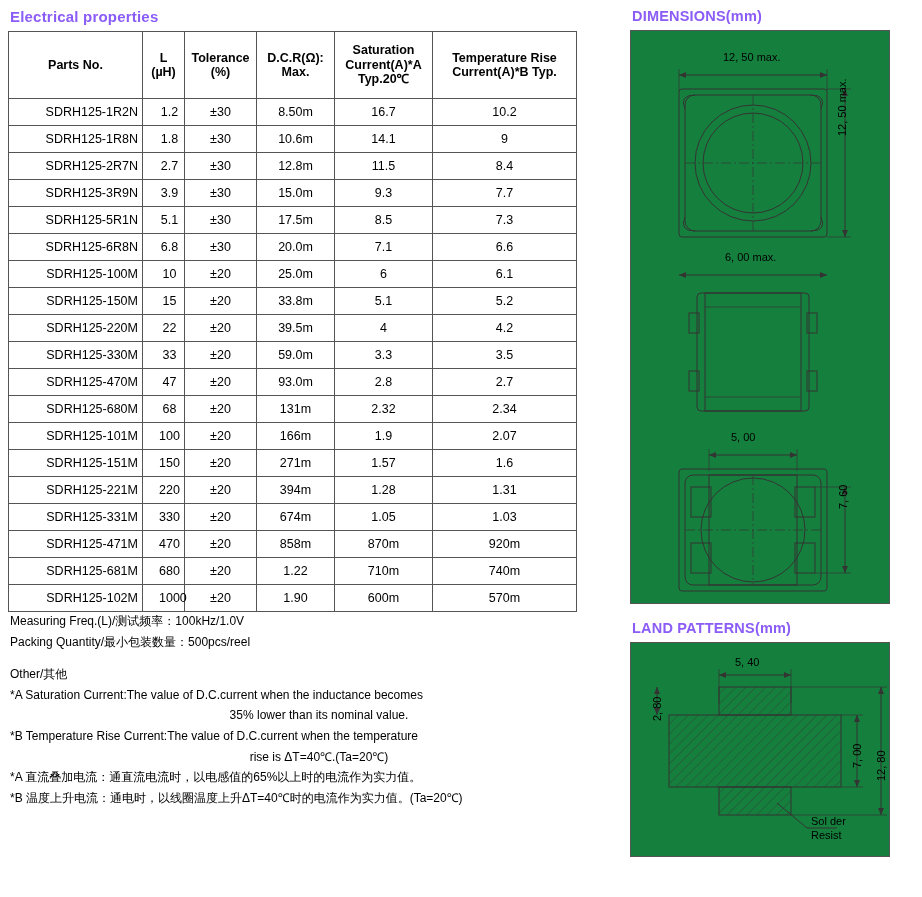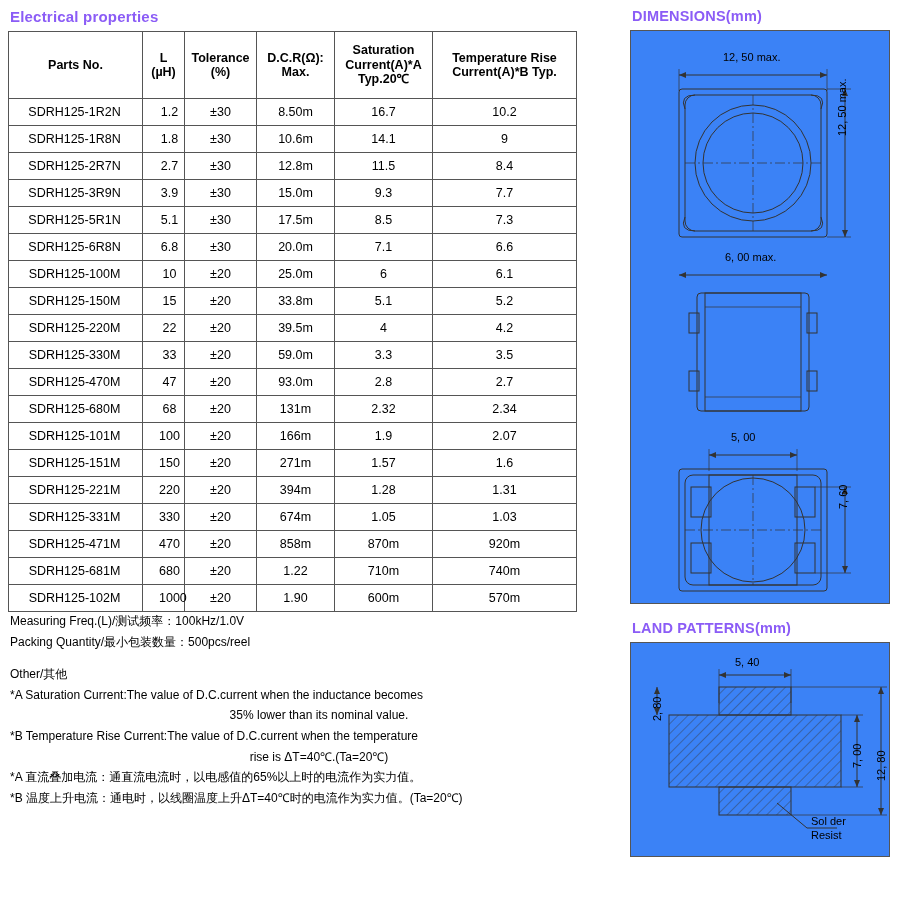--- a/index.html
+++ b/index.html
@@ -41,21 +41,21 @@
     line-height:1.15;
     padding:5px 3px;
     height:56px;
   }
   table.props tbody td{
     height:22px;
     text-align:center;
     font-size:12.5px;
   }
   table.props tbody td.partno{
-    text-align:center;
+    text-align:right;
     padding-left:2px;
   }
   table.props tbody td.lval{
     text-align:center;
     padding-left:16px;
   }
   col.c0{width:134px;}
   col.c1{width:42px;}
   col.c2{width:72px;}
   col.c3{width:78px;}
@@ -63,21 +63,21 @@
   col.c5{width:144px;}
 
   .notes{font-size:12px;line-height:1.55;}
   .notes p{margin:0 0 2px 2px;}
   .notes .gap{height:12px;}
   .note-hang{padding-left:20px;text-indent:-20px;margin:0 0 1px 2px;}
   .note-ind{padding-left:20px;margin:0 0 1px 2px;text-align:center;}
 
   .panel{
     border:1px solid #555;
-    background:#3b82f6;
+    background:#15803d;
     position:relative;
   }
   .panel.dims{height:572px;margin-top:2px;}
   .panel.land{height:213px;margin-top:2px;}
   .land-title{margin-top:16px;}
 
   .dimlabel{position:absolute;font-size:11px;font-family:"Liberation Sans",sans-serif;}
   svg{display:block;}
 </style>
 </head>

